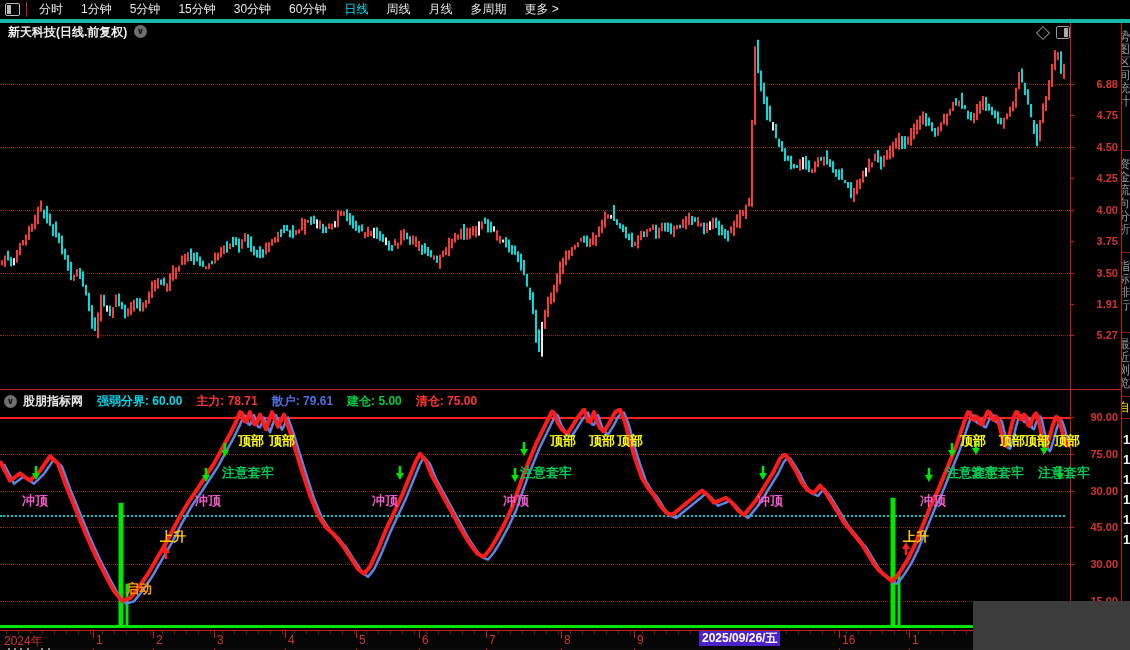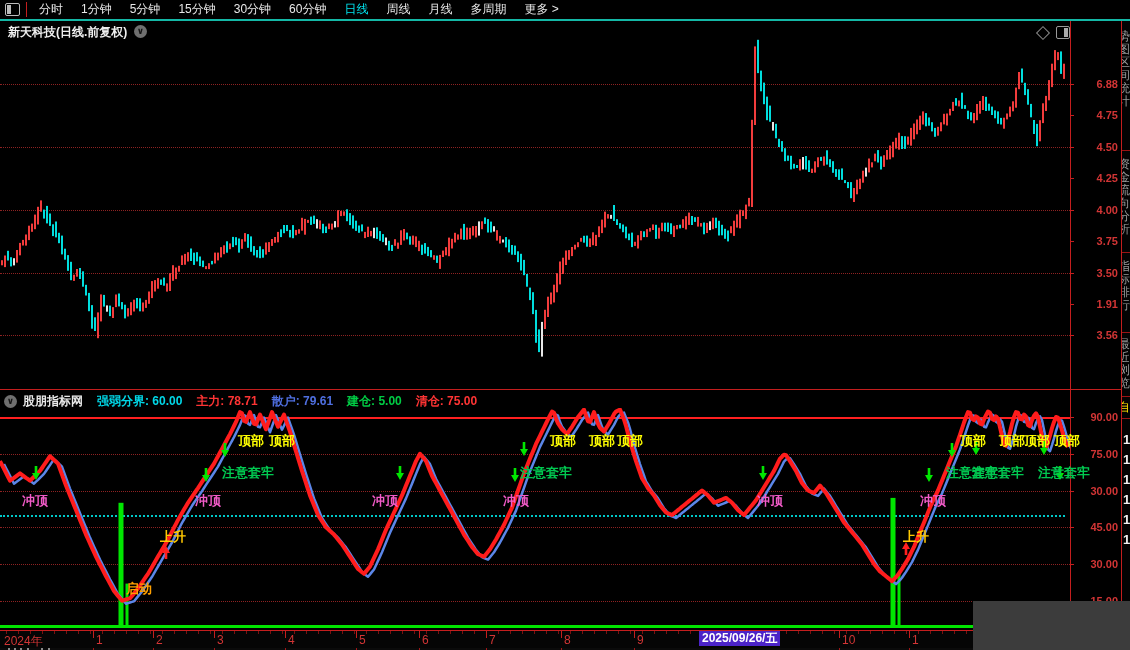--- a/index.html
+++ b/index.html
@@ -1,19 +1,19 @@
 <!DOCTYPE html>
 <html><head>
 <meta charset="utf-8">
 <style>
   html,body{margin:0;padding:0;background:#000;width:1130px;height:650px;overflow:hidden;
     font-family:"Liberation Sans","DejaVu Sans",sans-serif;position:relative}
   .abs{position:absolute}
   
-  #toolbar{left:0;top:0;width:1130px;height:19px;background:#000;border-bottom:2px solid #14b8a6;
+  #toolbar{left:0;top:0;width:1130px;height:19px;background:#000;border-bottom:4px solid #14b8a6;
     display:flex;align-items:center;z-index:10}
   .tb-item{color:#e8e8e8;font-size:12px;line-height:19px;padding:0 9px;white-space:nowrap;cursor:pointer}
   .tb-item.active{color:#00e5f0}
   #tb-right{margin-left:auto;display:flex}
   #tb-right .tb-item{border-left:1px solid #6b1212;padding:0 11px}
   .win-icon{width:13px;height:11px;border:1px solid #bbb;border-radius:2px;margin:0 4px 0 5px;position:relative}
   .win-icon .fill{position:absolute;top:1px;bottom:1px;width:4px;background:#bbb}
   
   #titlebar{left:0;top:20px;width:1121px;height:22px;z-index:9}
   #title-text{left:8px;top:4px;color:#efefef;font-size:12px;font-weight:bold}
@@ -116,21 +116,21 @@
     <div class="abs ylab" style="left: 1072px; top: 172px;">4.25</div>
     <div class="abs ytick" style="left: 1070px; top: 178px;"></div>
     <div class="abs ylab" style="left: 1072px; top: 204px;">4.00</div>
     <div class="abs ytick" style="left: 1070px; top: 210px;"></div>
     <div class="abs ylab" style="left: 1072px; top: 235px;">3.75</div>
     <div class="abs ytick" style="left: 1070px; top: 241px;"></div>
     <div class="abs ylab" style="left: 1072px; top: 267px;">3.50</div>
     <div class="abs ytick" style="left: 1070px; top: 273px;"></div>
     <div class="abs ylab" style="left: 1072px; top: 298px;">1.91</div>
     <div class="abs ytick" style="left: 1070px; top: 304px;"></div>
-    <div class="abs ylab" style="left: 1072px; top: 329px;">3.56</div>
+    <div class="abs ylab" style="left: 1072px; top: 329px;">5.27</div>
     <div class="abs ytick" style="left: 1070px; top: 335px;"></div>
     <div class="abs grid-dot-red" style="left: 0px; top: 454px; width: 1070px;"></div>
     <div class="abs grid-dot-red" style="left: 0px; top: 491px; width: 1070px;"></div>
     <div class="abs grid-dot-red" style="left: 0px; top: 527px; width: 1070px;"></div>
     <div class="abs grid-dot-red" style="left: 0px; top: 564px; width: 1070px;"></div>
     <div class="abs grid-dot-red" style="left: 0px; top: 601px; width: 1070px;"></div>
     <div class="abs grid-dot-cyan" style="left: 0px; top: 515px; width: 1065px;"></div>
     <div class="abs ylab" style="left: 1072px; top: 411px;">90.00</div>
     <div class="abs ytick" style="left: 1070px; top: 417px;"></div>
     <div class="abs ylab" style="left: 1072px; top: 448px;">75.00</div>
@@ -675,21 +675,21 @@
     <div class="mon-lab" style="left: 359px;">5</div>
     <div class="mon-tick" style="left: 419px;"></div>
     <div class="mon-lab" style="left: 422px;">6</div>
     <div class="mon-tick" style="left: 486px;"></div>
     <div class="mon-lab" style="left: 489px;">7</div>
     <div class="mon-tick" style="left: 561px;"></div>
     <div class="mon-lab" style="left: 564px;">8</div>
     <div class="mon-tick" style="left: 634px;"></div>
     <div class="mon-lab" style="left: 637px;">9</div>
     <div class="mon-tick" style="left: 839px;"></div>
-    <div class="mon-lab" style="left: 842px;">10</div>
+    <div class="mon-lab" style="left: 842px;">16</div>
     <div class="mon-tick" style="left: 909px;"></div>
     <div class="mon-lab" style="left: 912px;">1</div>
   </div>
 <div class="abs" id="sliver">
     <div class="sliver-tick" style="left: 93px;"></div>
     <div class="sliver-tick" style="left: 153px;"></div>
     <div class="sliver-tick" style="left: 214px;"></div>
     <div class="sliver-tick" style="left: 285px;"></div>
     <div class="sliver-tick" style="left: 356px;"></div>
     <div class="sliver-tick" style="left: 419px;"></div>

